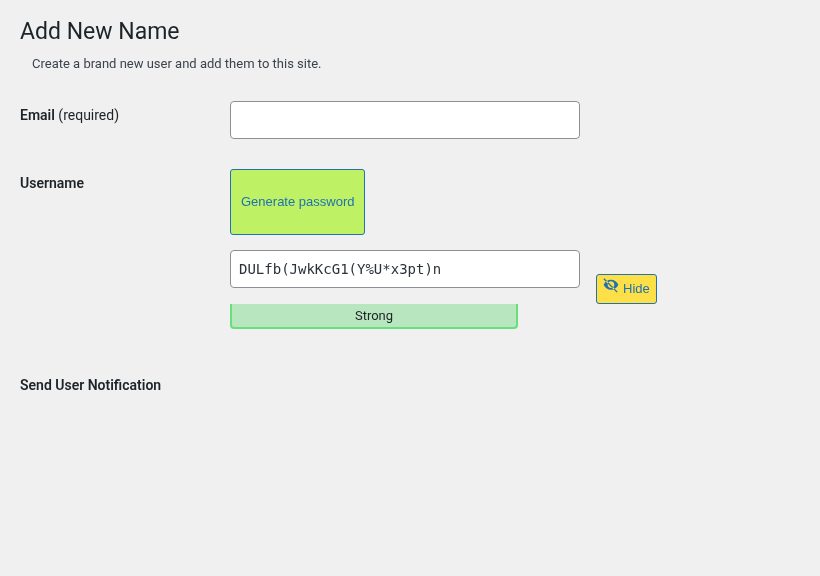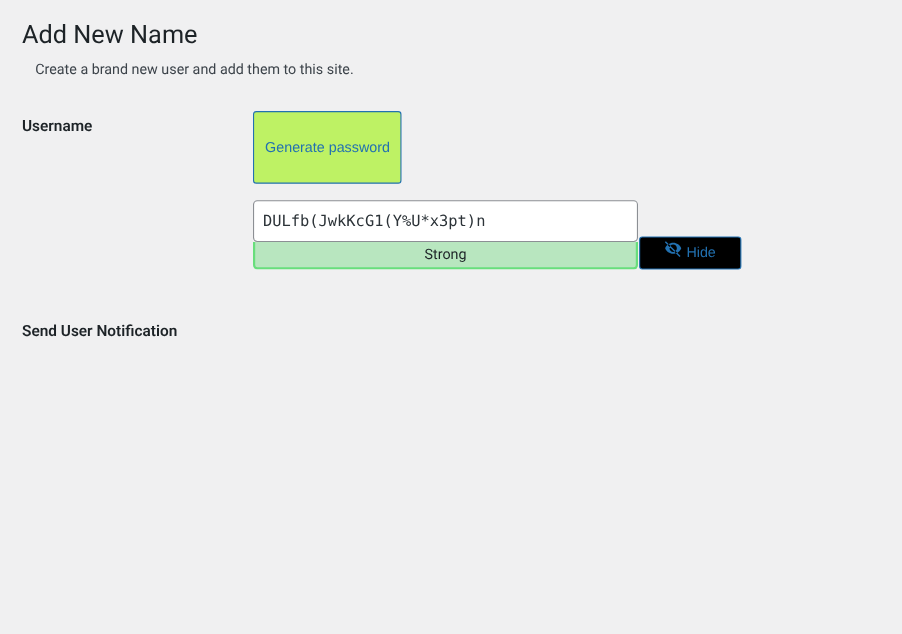--- a/index.html
+++ b/index.html
@@ -77,82 +77,91 @@
       color: #2271b1;
       text-decoration: none;
       white-space: nowrap;
     }
     .password-row td {
       padding-top: 15px;
       padding-bottom: 15px;
     }
     .password-input-wrapper {
       display: flex;
-      gap: 1px;
-      align-items: flex-end;
+      gap: 16px;
+      align-items: center;
       margin-top: 15px;
     }
     .password-box {
       width: 350px;
     }
     .password-field {
       width: 350px;
       padding: 4px 8px;
       font-size: 14px;
       line-height: 2;
       min-height: 30px;
       border: 2px solid #68de7c;
       border-radius: 4px 4px 0 0;
       background: #fff;
       color: #2c3338;
       font-family: Consolas, Monaco, monospace;
       display: block;
     }
     .password-strength {
-      width: 350px;
+      width: 288px;
       background: #b8e6bf;
       border: 2px solid #68de7c;
       border-top: none;
       border-radius: 0 0 4px 4px;
       text-align: center;
       padding: 4px 0;
       font-size: 13px;
       color: #1d2327;
+      margin-top: 16px;
     }
     .hide-button {
       display: inline-flex;
       align-items: center;
       gap: 4px;
       font-size: 13px;
       line-height: 2.15384615;
       min-height: 30px;
-      padding: 0 22px;
+      padding: 0 6px;
       cursor: pointer;
       border: 1px solid #2271b1;
       border-radius: 3px;
-      background: #000000;
+      background: #fde047;
       color: #2271b1;
     }
     .hide-button svg {
       width: 16px;
       height: 16px;
       fill: #2271b1;
     }
     .notify-row th, .notify-row td {
       padding-top: 32px;
     }
   </style>
 </head>
 <body>
 
 <h1>Add New Name</h1>
 <p class="subtitle">Create a brand new user and add them to this site.</p>
 
 <table class="form-table">
   <tbody>
+  <tr>
+    <th>
+      <span>Email</span> <span class="required">(required)</span>
+    </th>
+    <td>
+      <input type="email" value="" style="">
+    </td>
+  </tr>
   <tr class="password-row">
     <th>Username</th>
     <td>
       <button type="button" class="button">Generate password</button>
       <div class="password-input-wrapper">
         <div class="password-box">
           <input type="text" class="password-field" value="DULfb(JwkKcG1(Y%U*x3pt)n" style="">
           <div class="password-strength">Strong</div>
         </div>
         <button type="button" class="hide-button">

